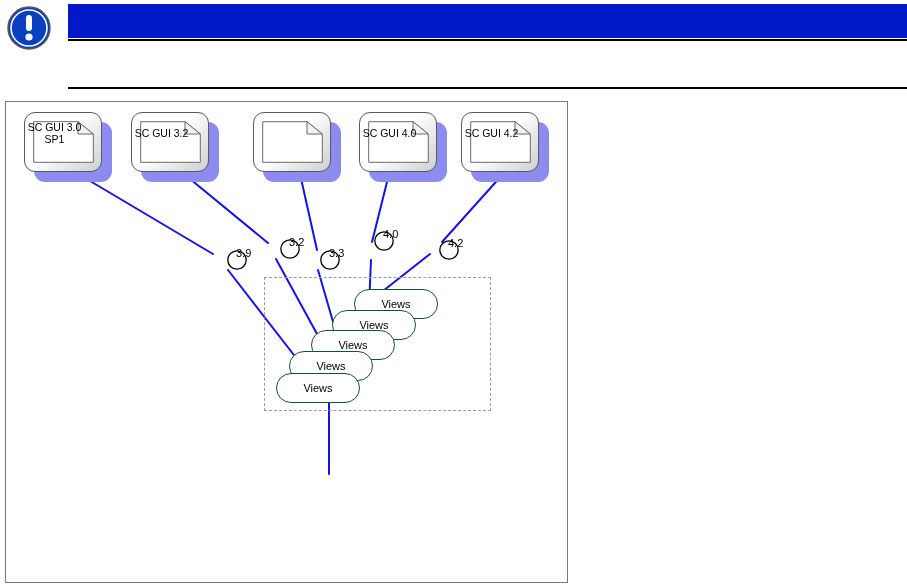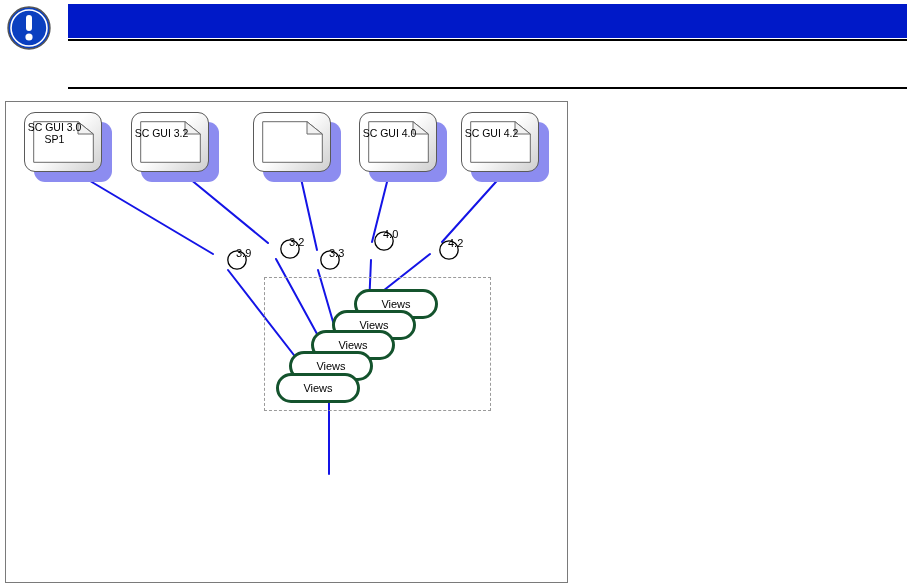--- a/index.html
+++ b/index.html
@@ -156,21 +156,21 @@
     top: -2px;
     font-size: 11px;
     color: #000000;
     white-space: nowrap;
   }
 
   .view-node {
     position: absolute;
     width: 84px;
     height: 30px;
-    border: 3px solid #14532d;
+    border: 1px solid #14532d;
     border-radius: 15px;
     background: #ffffff;
     box-sizing: border-box;
   }
   .view-label {
     position: absolute;
     left: 0;
     top: 0;
     right: 0;
     bottom: 0;

